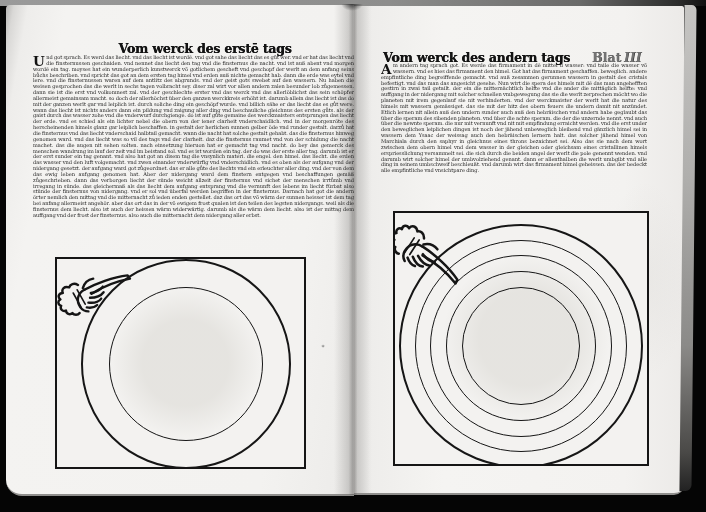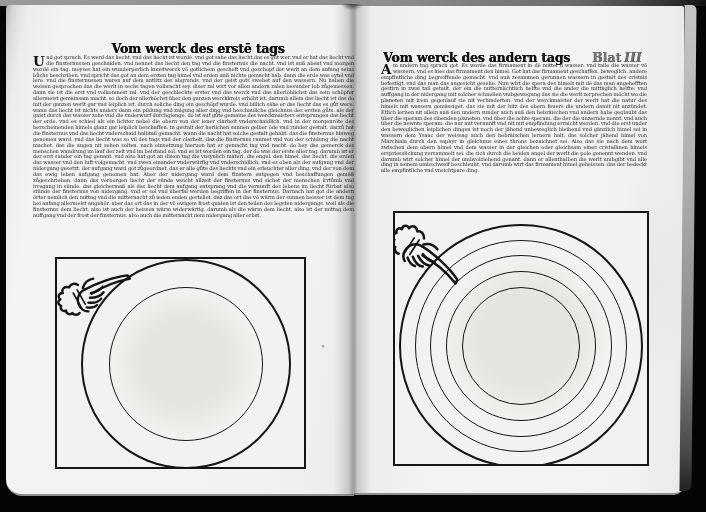--- a/index.html
+++ b/index.html
@@ -19,21 +19,21 @@
   .fore-edge{position:absolute;left:682px;top:5px;width:12px;height:486px;
     background:linear-gradient(to bottom,#c6c5c3,#b0afad 35%,#8b8a88 70%,#4a4947 92%,#222);
     transform:skewX(-0.6deg);border-radius:0 5px 6px 0;}
   .gutter{position:absolute;left:334px;top:5px;width:38px;height:490px;pointer-events:none;
     background:linear-gradient(to right,rgba(0,0,0,0) 0%,rgba(110,108,106,.28) 38%,rgba(80,78,76,.5) 50%,rgba(140,138,136,.22) 62%,rgba(0,0,0,0) 100%);}
   .gutter-notch{position:absolute;left:341px;top:4px;width:22px;height:7px;
     background:radial-gradient(ellipse at 50% 0%,rgba(40,40,40,.8),rgba(40,40,40,0) 70%);}
   
   .heading{position:absolute;font-weight:700;font-size:12.5px;color:#131313;
     letter-spacing:-0.2px;white-space:nowrap;text-shadow:.3px 0 0 #131313;}
-  .head-left{left:38px;top:41px;width:320px;text-align:center;}
+  .head-left{left:45px;top:41px;width:320px;text-align:center;}
   .head-right{left:383px;top:50px;width:264px;text-align:left;}
   .folio{position:absolute;top:50px;font-weight:700;font-size:12.5px;color:#737373;
     text-shadow:.3px 0 0 #131313;}
   .folio-label{left:592px;} .folio-num{left:624px;font-style:italic;}
   
   .body-text{position:absolute;font-size:5.1px;line-height:5.85px;color:#1d1d1d;
     text-align:justify;word-spacing:-0.35px;letter-spacing:-0.04px;overflow:hidden;}
   .body-left{left:33px;top:55px;width:321px;height:201px;}
   .body-right{left:381px;top:63px;width:266px;height:146px;}
   .dropcap{float:left;font-size:13.5px;line-height:10.8px;font-weight:700;color:#111;

